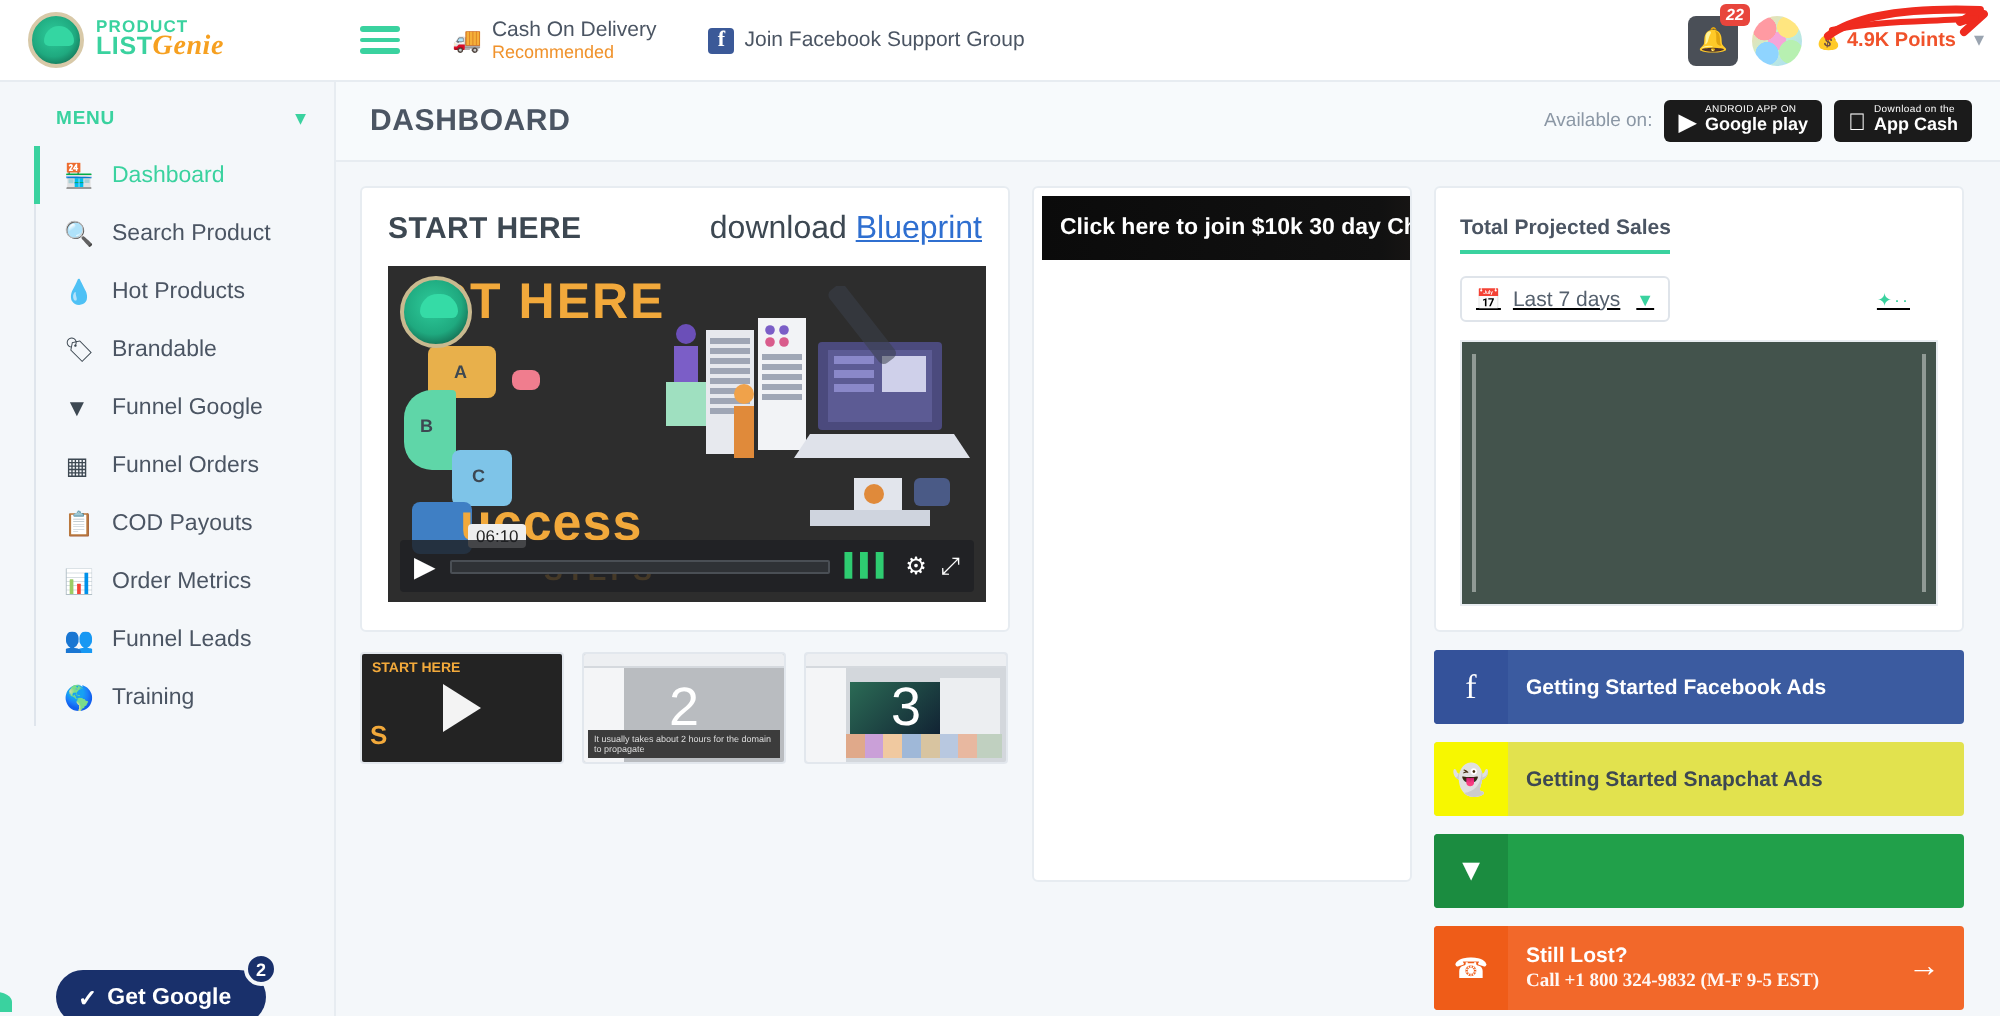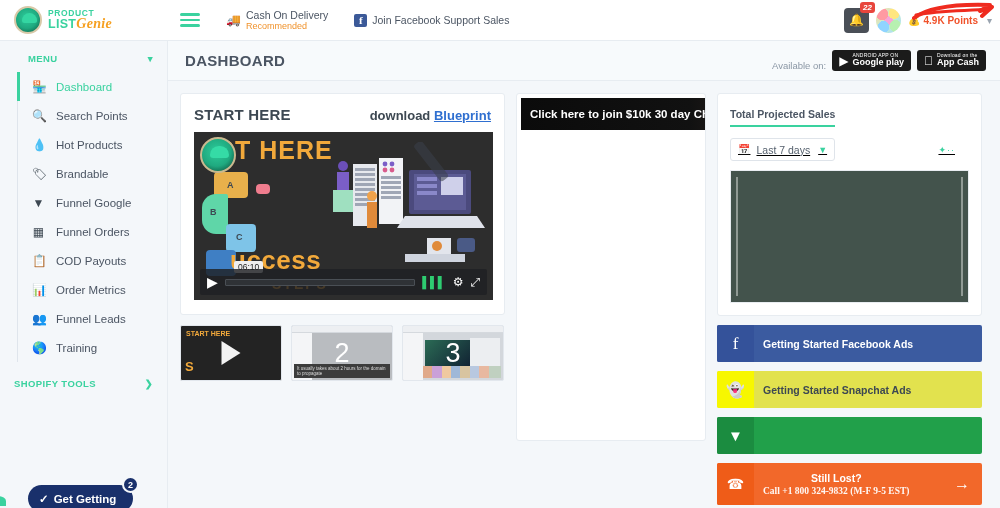--- a/index.html
+++ b/index.html
@@ -99,41 +99,41 @@
     cursor: pointer; margin-top: 6px;
   }
 
   
   .main { position: absolute; top: 41px; left: 168px; width: 832px; height: 467px; background: #f4f7fa; }
   .page-head {
     height: 40px; background: #f7fafc; border-bottom: 1px solid #e7ecf1;
     display: flex; align-items: center; padding: 0 14px 0 17px;
   }
   .page-title { font-size: 15px; font-weight: bold; color: #4b5563; letter-spacing: .3px; }
-  .avail { margin-left: auto; display: flex; align-items: flex-end; gap: 6px; }
+  .avail { margin-left: auto; display: flex; align-items: center; gap: 6px; }
   .avail-lbl { font-size: 9.5px; color: #8b97a5; }
   .store-btn {
     height: 21px; background: #1b1b1b; border-radius: 3px; color: #fff;
     display: flex; align-items: center; gap: 4px; padding: 0 7px; cursor: pointer;
   }
   .store-btn .sb-ico { font-size: 12px; line-height: 1; }
   .store-btn .sb-tx { line-height: 1.05; }
   .sb-small { font-size: 5px; display: block; letter-spacing: .2px; }
   .sb-big { font-size: 9px; font-weight: bold; display: block; }
 
   .content { display: flex; padding: 12px; gap: 11px; align-items: flex-start; }
 
   .card { background: #fff; border: 1px solid #e7ecf1; border-radius: 3px; }
 
   
   .col-left { width: 325px; flex: none; }
   .start-card { padding: 0; }
   .start-head { display: flex; align-items: baseline; padding: 12px 13px 9px 13px; }
   .start-title { font-size: 15px; font-weight: bold; color: #3d4852; letter-spacing: .2px; }
-  .start-dl { margin-left: auto; font-size: 13px; color: #3d4852; font-weight: bold; }
+  .start-dl { margin-left: auto; font-size: 16px; color: #3d4852; }
   .start-dl a { color: #2f6fd0; text-decoration: underline; cursor: pointer; }
 
   .video {
     position: relative; width: 299px; height: 168px; margin: 0 13px 14px 13px;
     background: #2d2d2d; overflow: hidden;
   }
   .vid-art { position: absolute; inset: 0; }
   .vid-title {
     position: absolute; left: 22px; top: 4px; font-size: 25px; font-weight: bold;
     color: #f2a93b; letter-spacing: 1px; font-family: "Liberation Sans", sans-serif;
@@ -229,21 +229,21 @@
   .promo .pico { width: 37px; height: 37px; display: flex; align-items: center; justify-content: center; font-size: 15px; flex: none; }
   .promo .ptx { font-size: 10.5px; font-weight: bold; padding-left: 9px; }
   .p-fb { background: #3b5ba0; color: #fff; }
   .p-fb .pico { background: #34529a; font-family: "Liberation Serif", serif; font-size: 17px; }
   .p-sc { background: #e2e24e; color: #3d4852; }
   .p-sc .pico { background: #f7f700; color: #fff; }
   .p-ar { background: #21a04a; color: #fff; }
   .p-ar .pico { background: #1b8c40; }
   .p-call { background: #f2682a; color: #fff; position: relative; height: 42px; }
   .p-call .pico { background: #ef5c18; height: 42px; font-size: 14px; }
-  .call-t { font-size: 10.5px; font-weight: bold; text-align: center; }
+  .call-t { font-size: 10.5px; font-weight: bold; }
   .call-s { font-size: 9.5px; opacity: .95; margin-top: 2px; }
   .call-arrow { margin-left: auto; margin-right: 12px; font-size: 16px; font-weight: bold; }
 
   
   .chat {
     position: absolute; left: 28px; bottom: -4px; width: 105px; height: 27px;
     background: #19306b; border-radius: 14px; color: #fff;
     display: flex; align-items: center; gap: 5px; padding-left: 11px;
     font-size: 11.5px; font-weight: bold; cursor: pointer; z-index: 20;
   }
@@ -277,21 +277,21 @@
     <div class="top-link">
       <span class="icon-truck">🚚</span>
       <div>
         <div class="top-link-txt">Cash On Delivery</div>
         <div class="top-link-sub">Recommended</div>
       </div>
     </div>
 
     <div class="top-link">
       <span class="fb-square">f</span>
-      <div class="top-link-txt">Join Facebook Support Sales</div>
+      <div class="top-link-txt">Join Facebook Support Group</div>
     </div>
 
     <div class="top-right">
       <div class="bell-wrap">
         <span class="bell">🔔</span>
         <span class="bell-badge">22</span>
       </div>
       <div class="avatar"></div>
       <div class="points">
         <span>💰</span>
@@ -312,21 +312,21 @@
       <span>▾</span>
     </div>
 
     <div class="nav">
       <div class="nav-item active">
         <span class="ico">🏪</span>
         <span>Dashboard</span>
       </div>
       <div class="nav-item">
         <span class="ico">🔍</span>
-        <span>Search Points</span>
+        <span>Search Product</span>
       </div>
       <div class="nav-item">
         <span class="ico">💧</span>
         <span>Hot Products</span>
       </div>
       <div class="nav-item">
         <span class="ico">🏷</span>
         <span>Brandable</span>
       </div>
       <div class="nav-item">
@@ -348,24 +348,20 @@
       <div class="nav-item">
         <span class="ico">👥</span>
         <span>Funnel Leads</span>
       </div>
       <div class="nav-item">
         <span class="ico">🌎</span>
         <span>Training</span>
       </div>
     </div>
 
-    <div class="shopify-head">
-      <span>SHOPIFY TOOLS</span>
-      <span>❯</span>
-    </div>
   </div>
 
   <div class="main">
 
     <div class="page-head">
       <div class="page-title">DASHBOARD</div>
       <div class="avail">
         <span class="avail-lbl">Available on:</span>
         <div class="store-btn">
           <span class="sb-ico">▶</span>
@@ -534,17 +530,17 @@
           <span class="call-arrow">→</span>
         </div>
 
       </div>
     </div>
   </div>
 
   <div class="chat-tail"></div>
   <div class="chat">
     <span>✓</span>
-    <span>Get Getting</span>
+    <span>Get Google</span>
     <span class="chat-badge">2</span>
   </div>
 
 </div>
 
 </body></html>

